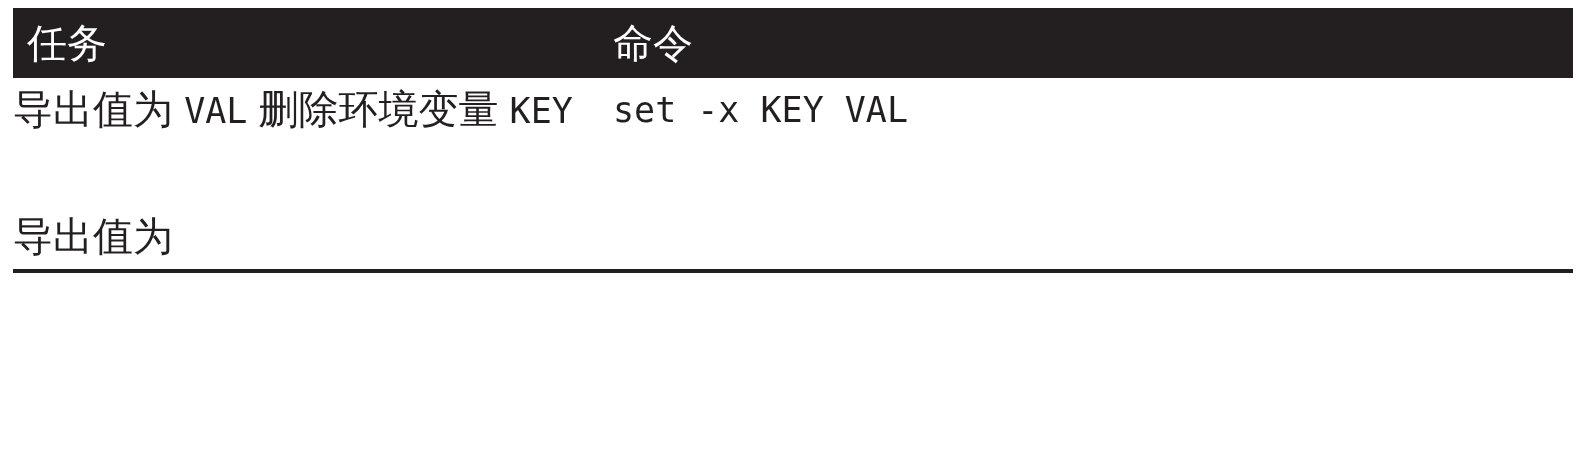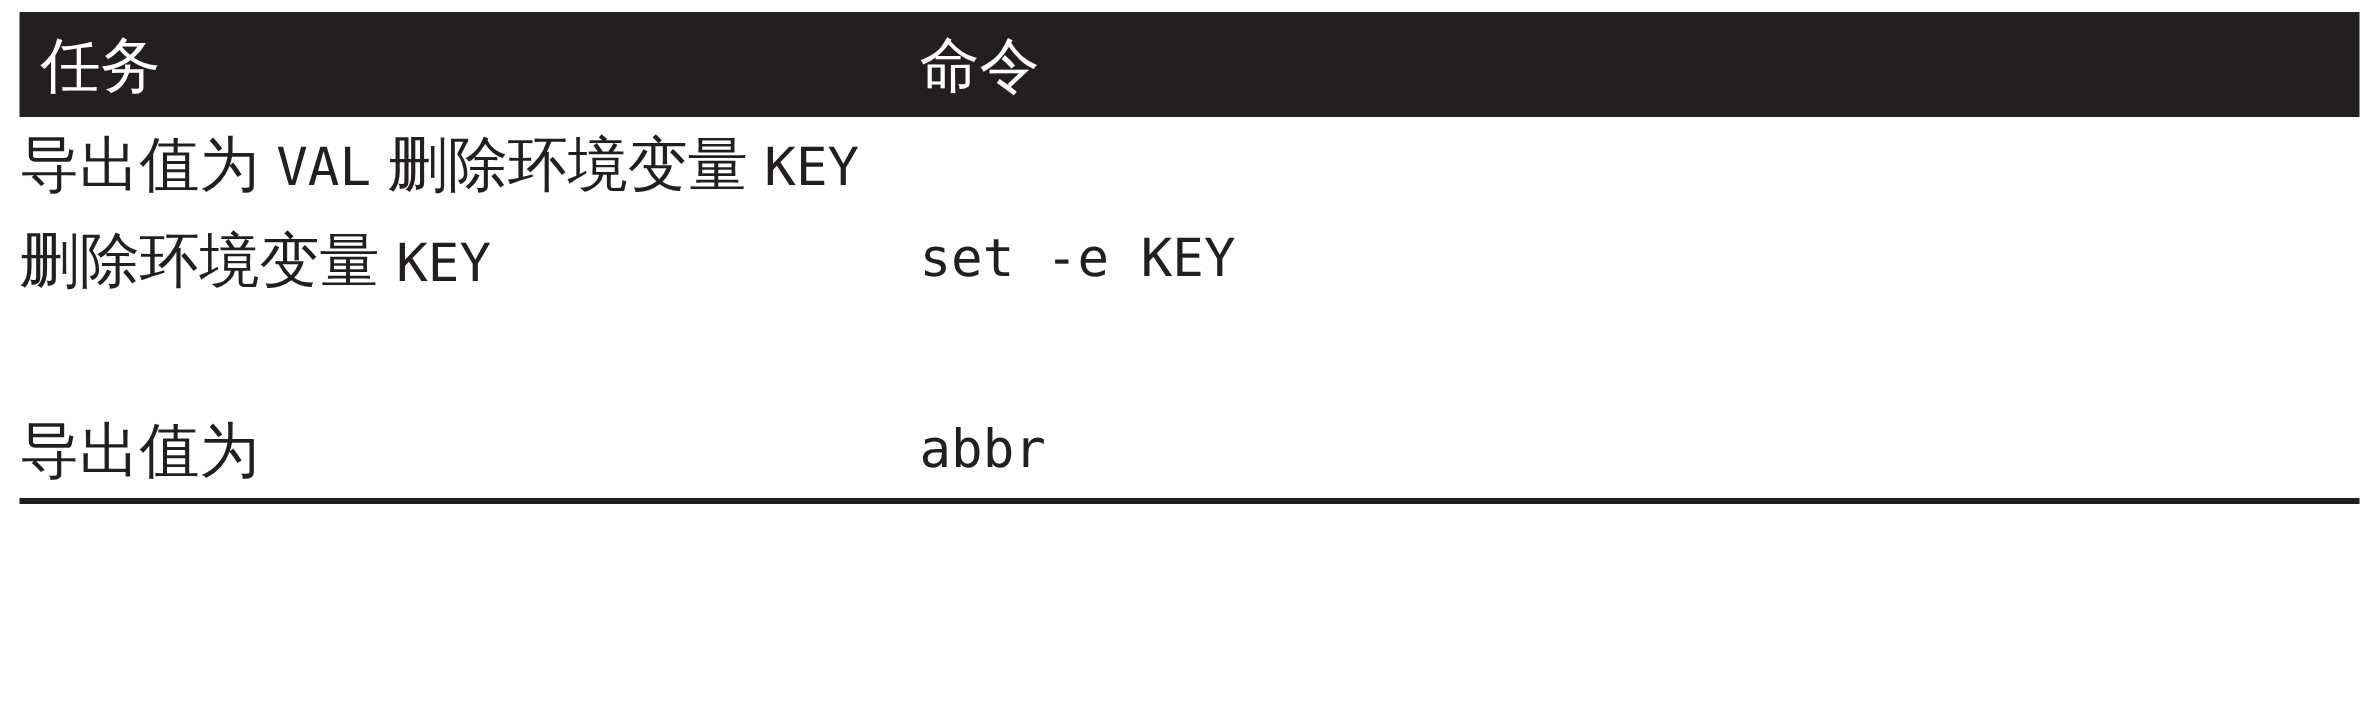--- a/index.html
+++ b/index.html
@@ -80,27 +80,23 @@
 
 <div class="page">
   <div class="table">
     <div class="thead">
       <div class="th-task">任务</div>
       <div class="th-cmd">命令</div>
     </div>
     <div class="tbody" id="tbody">
         <div class="trow">
           <div class="td-task"><span class="seg-cjk">导出值为 </span><span class="seg-mono">VAL</span><span class="seg-cjk"> 删除环境变量 </span><span class="seg-mono">KEY</span></div>
-        </div>
-        <div class="trow">
-          <div class="td-task"><span class="seg-cjk">删除环境变量 </span><span class="seg-mono">KEY</span></div>
-          <div class="td-cmd"><span class="seg-mono">set -e KEY</span></div>
+          <div class="td-cmd"><span class="seg-mono">set -x KEY VAL</span></div>
         </div>
         <div class="trow">
         </div>
         <div class="trow">
           <div class="td-task"><span class="seg-cjk">导出值为</span></div>
-          <div class="td-cmd"><span class="seg-mono">abbr</span></div>
         </div>
       </div>
     <div class="bottom-rule"></div>
   </div>
 </div>
 
 </body></html>

